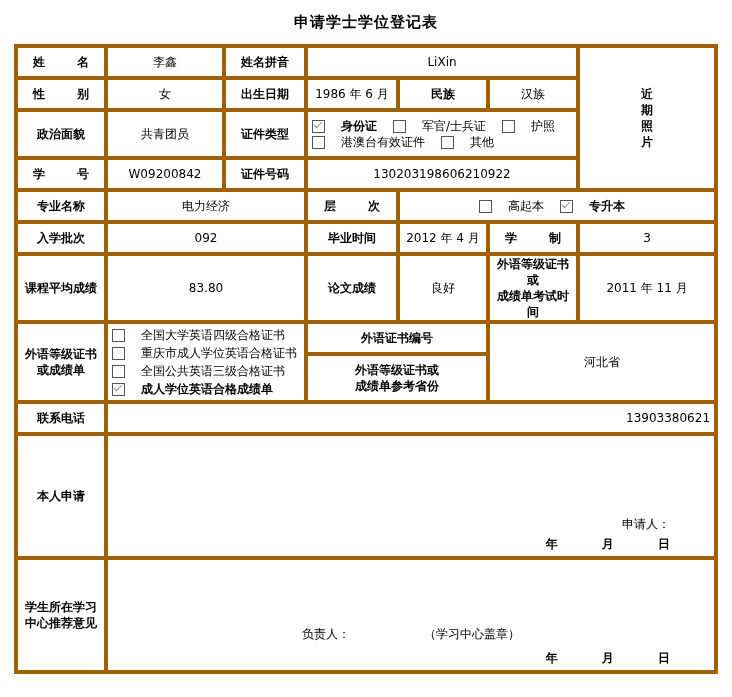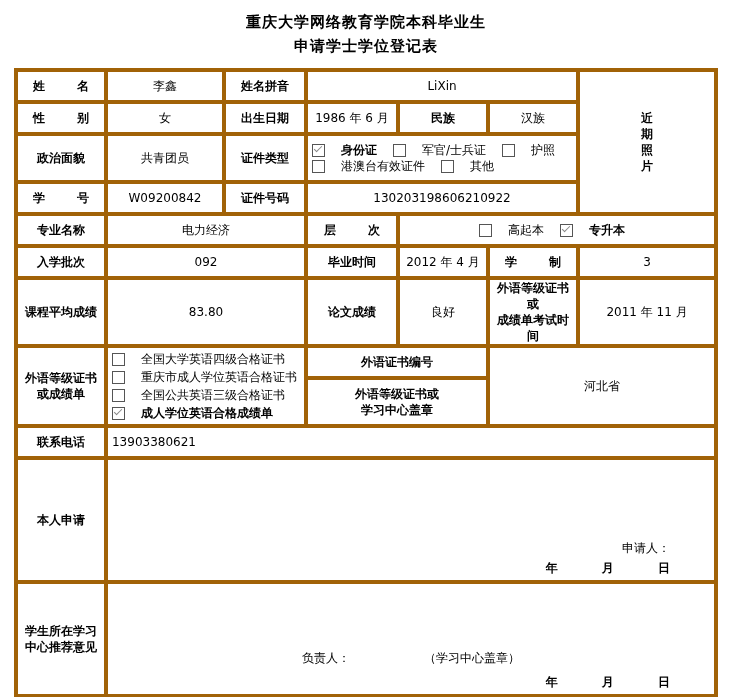--- a/index.html
+++ b/index.html
@@ -52,21 +52,21 @@
   .lbl-sp {
     text-align: center;
     font-weight: bold;
     letter-spacing: 10px;
     text-indent: 10px;
   }
   .val {
     text-align: center;
   }
   .val-left {
-    text-align: left;
+    text-align: right;
     padding-left: 8px;
   }
   .photo-cell {
     text-align: center;
     font-weight: bold;
     line-height: 19px;
   }
   .chk-row {
     display: flex;
     align-items: center;
@@ -131,21 +131,20 @@
     margin: 2px 0;
   }
   .small-pad { padding: 4px 6px; }
 </style>
 </head>
 <body>
 
 <div class="page">
 
   <div class="title-block">
-    <div class="title-line">重庆大学网络教育学院本科毕业生</div>
     <div class="title-line">申请学士学位登记表</div>
   </div>
 
   <table class="form">
     <colgroup>
       <col style="width:90px">
       <col style="width:118px">
       <col style="width:82px">
       <col style="width:92px">
       <col style="width:90px">
@@ -277,21 +276,21 @@
           <span class="chk-label bold-label">成人学位英语合格成绩单</span>
         </span>
       </td>
       <td class="lbl" colspan="2">外语证书编号</td>
       <td class="val" colspan="2" rowspan="2">河北省</td>
     </tr>
 
     <tr>
       <td class="stack" colspan="2" style="height:44px;">
         <div>外语等级证书或</div>
-        <div>学习中心盖章</div>
+        <div>成绩单参考省份</div>
       </td>
     </tr>
 
     <tr>
       <td class="lbl">联系电话</td>
       <td class="val-left" colspan="6">13903380621</td>
     </tr>
 
     <tr>
       <td class="tall-left" style="height:120px;">本人申请</td>

